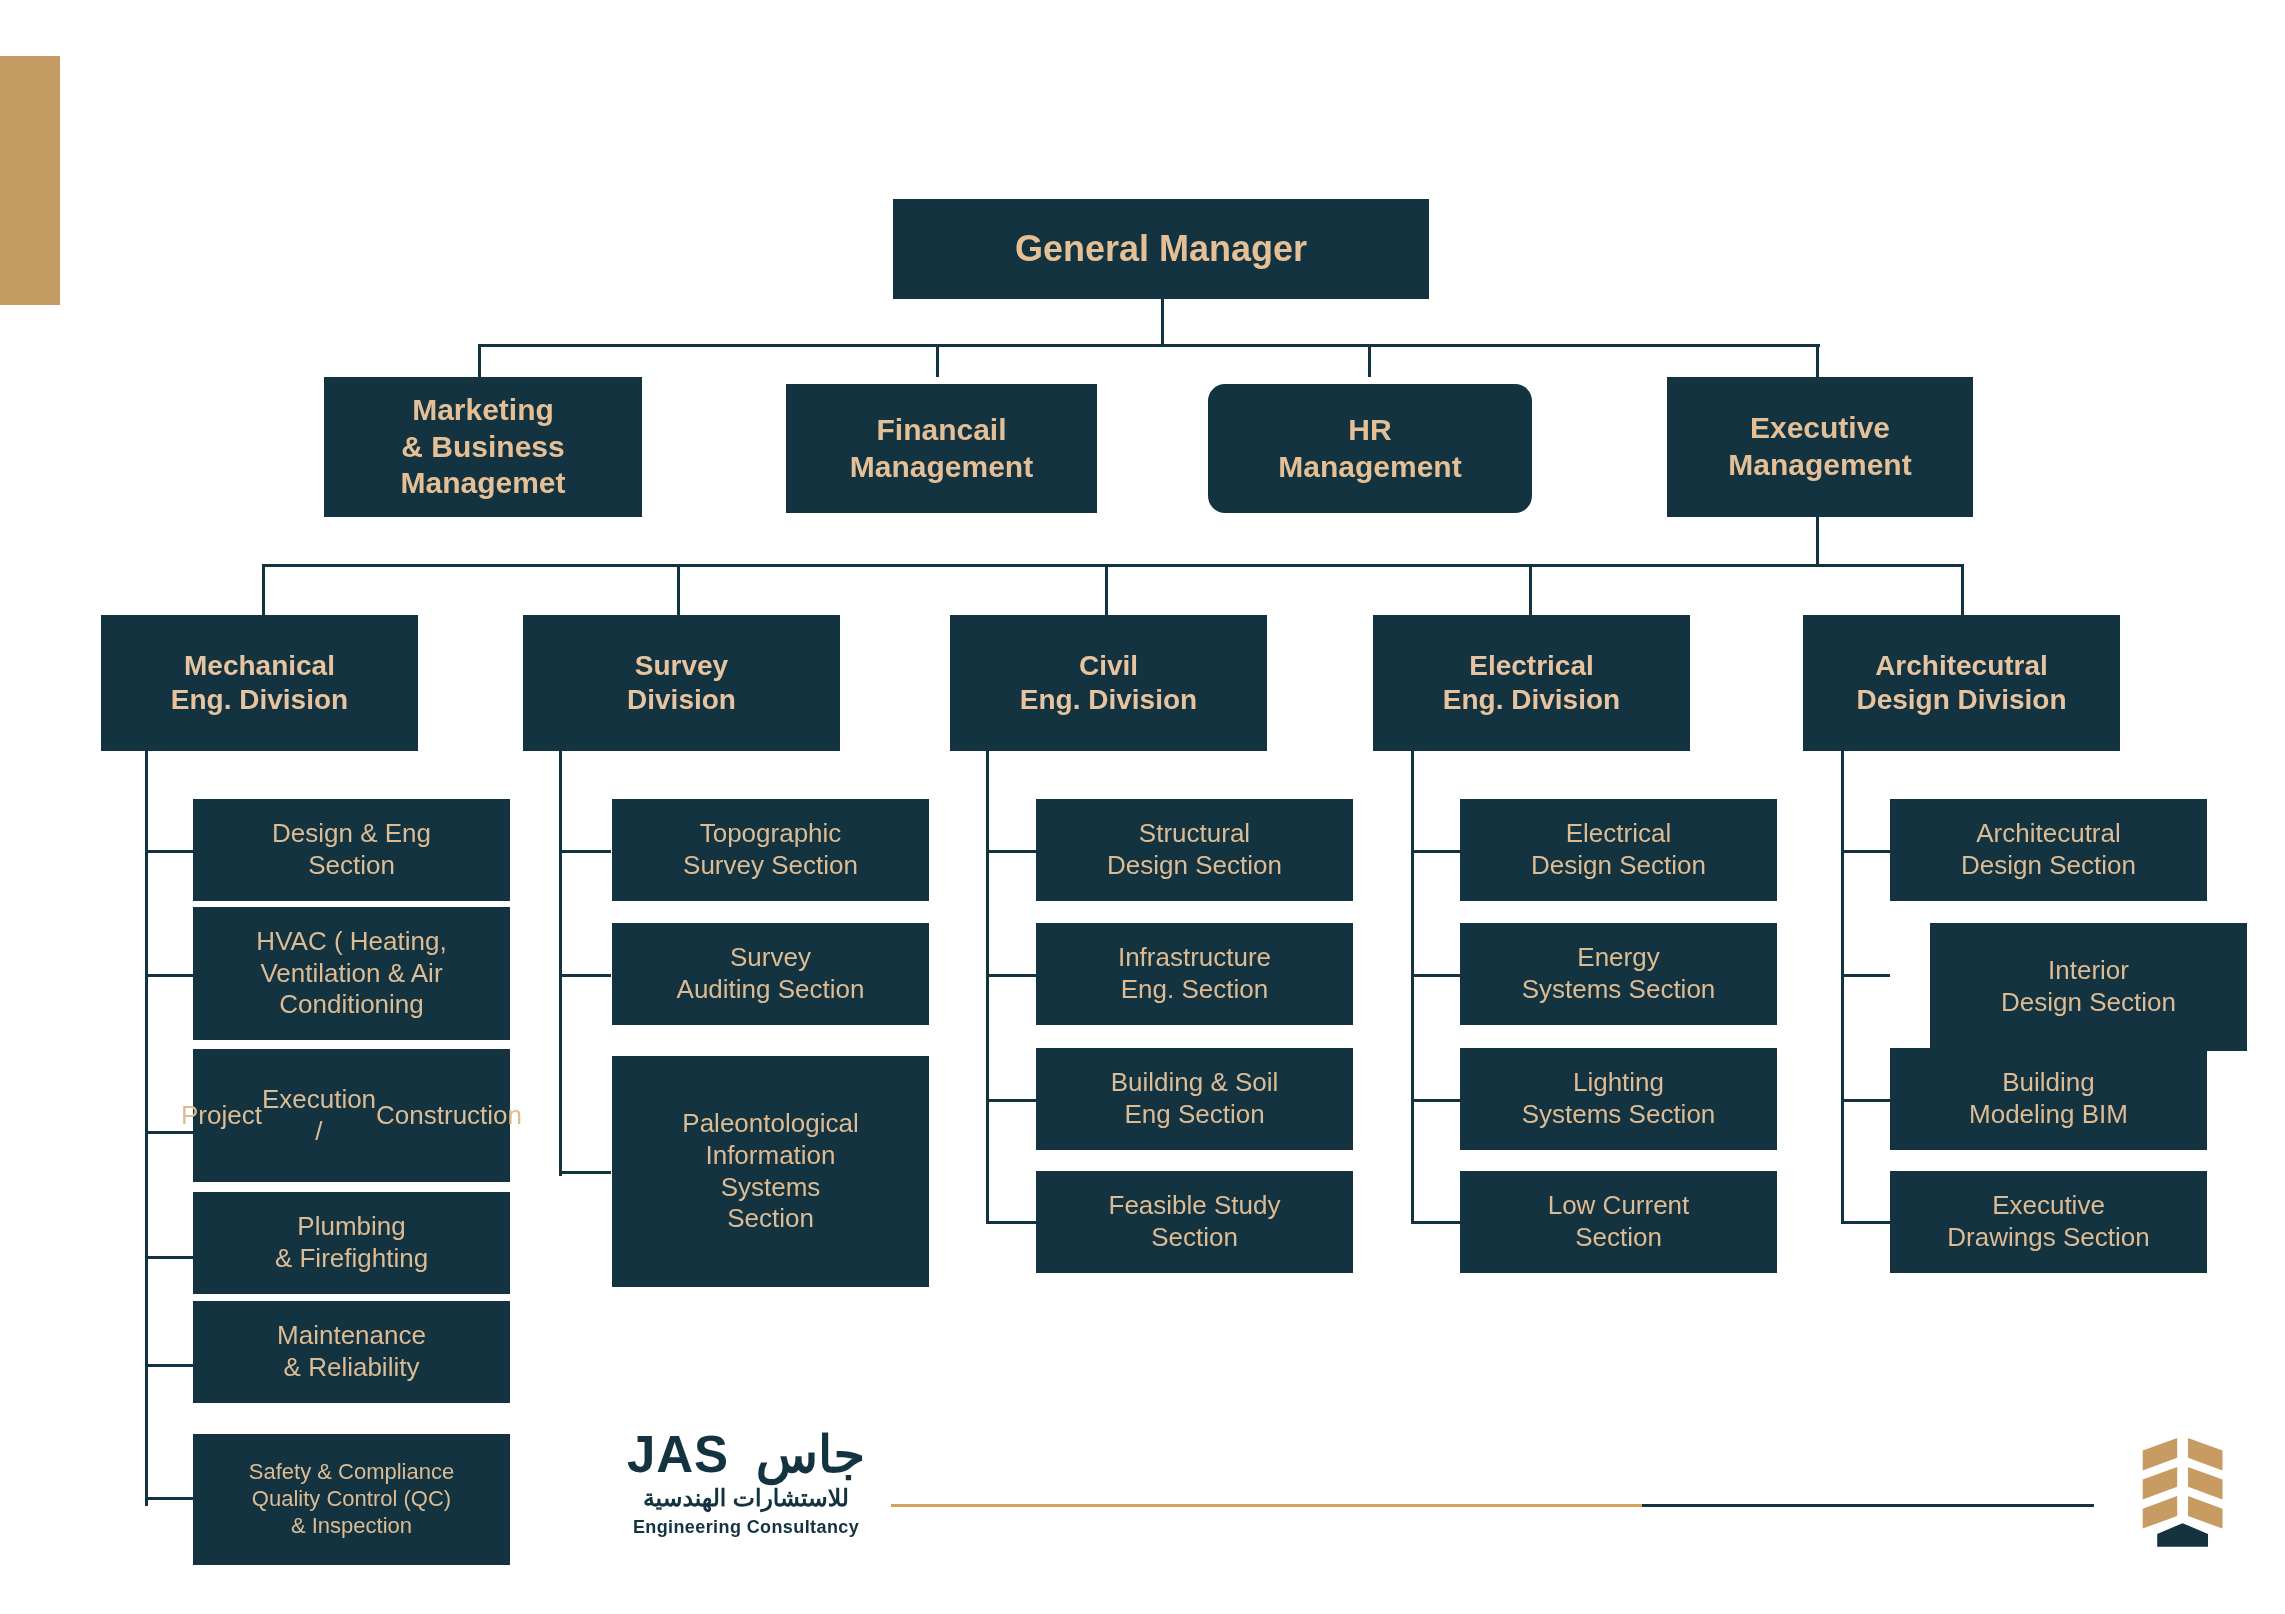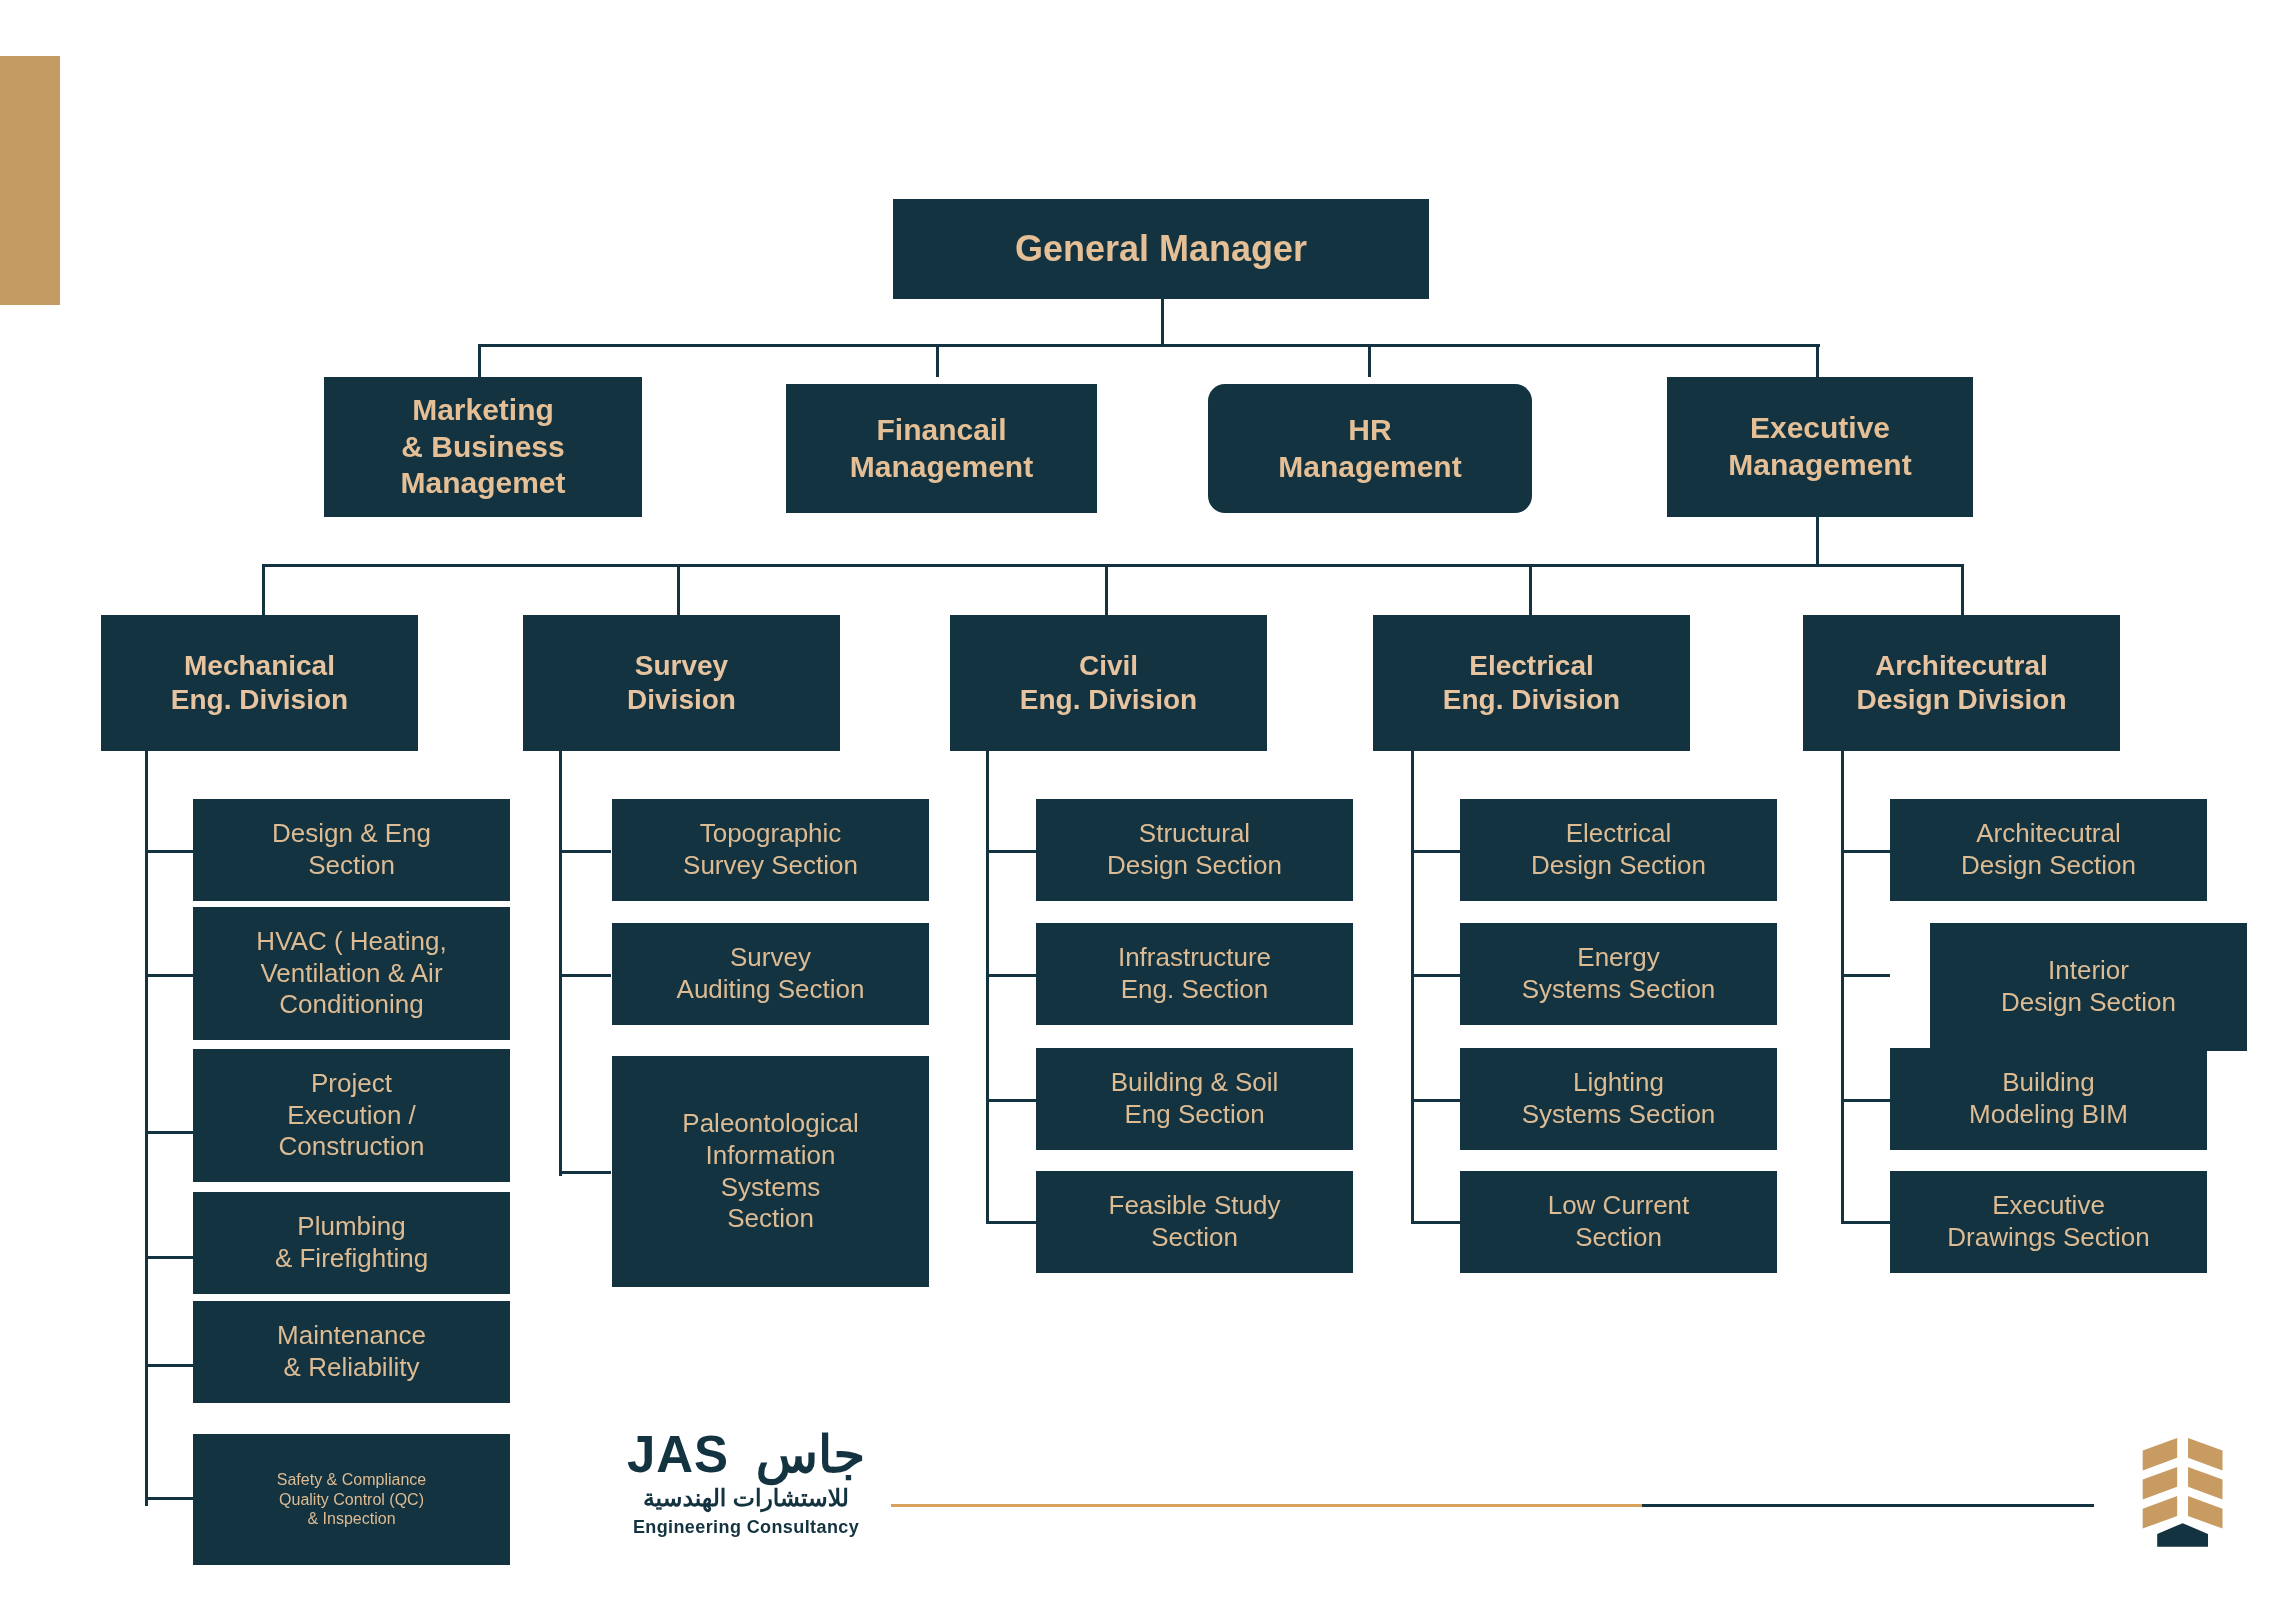--- a/index.html
+++ b/index.html
@@ -63,21 +63,21 @@
     font-size: 28px;
     font-weight: bold;
     color: #e7c49f;
   }
   .node.sec {
     font-size: 26px;
     font-weight: normal;
     color: #ddbb93;
   }
   .node.sec.small {
-    font-size: 16px;
+    font-size: 22px;
   }
 
   
   .line {
     position: absolute;
     background: #133340;
   }
   .line.v { width: 2.7px; }
   .line.h { height: 2.7px; }
 
@@ -236,21 +236,21 @@
 
 <div class="node sec" style="left:193px; top:799px; width:317px; height:102px; flex-direction:column;">
   <span>Design &amp; Eng</span>
   <span>Section</span>
 </div>
 <div class="node sec" style="left:193px; top:907px; width:317px; height:133px; flex-direction:column;">
   <span>HVAC ( Heating,</span>
   <span>Ventilation &amp; Air</span>
   <span>Conditioning</span>
 </div>
-<div class="node sec" style="left:193px; top:1049px; width:317px; height:133px; flex-direction:column;">
+<div class="node sec" style="left:193px; top:1049px; width:317px; height:133px; flex-direction:row;">
   <span>Project</span>
   <span>Execution /</span>
   <span>Construction</span>
 </div>
 <div class="node sec" style="left:193px; top:1192px; width:317px; height:102px; flex-direction:column;">
   <span>Plumbing</span>
   <span>&amp; Firefighting</span>
 </div>
 <div class="node sec" style="left:193px; top:1301px; width:317px; height:102px; flex-direction:column;">
   <span>Maintenance</span>

